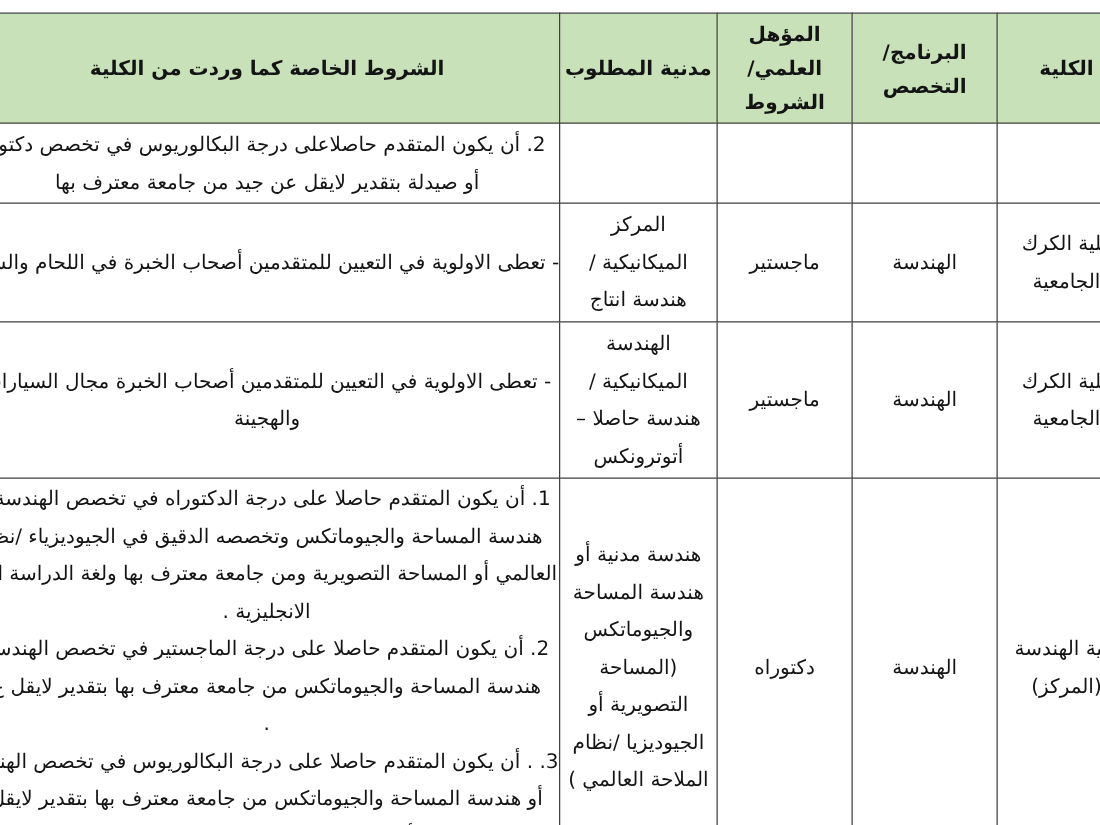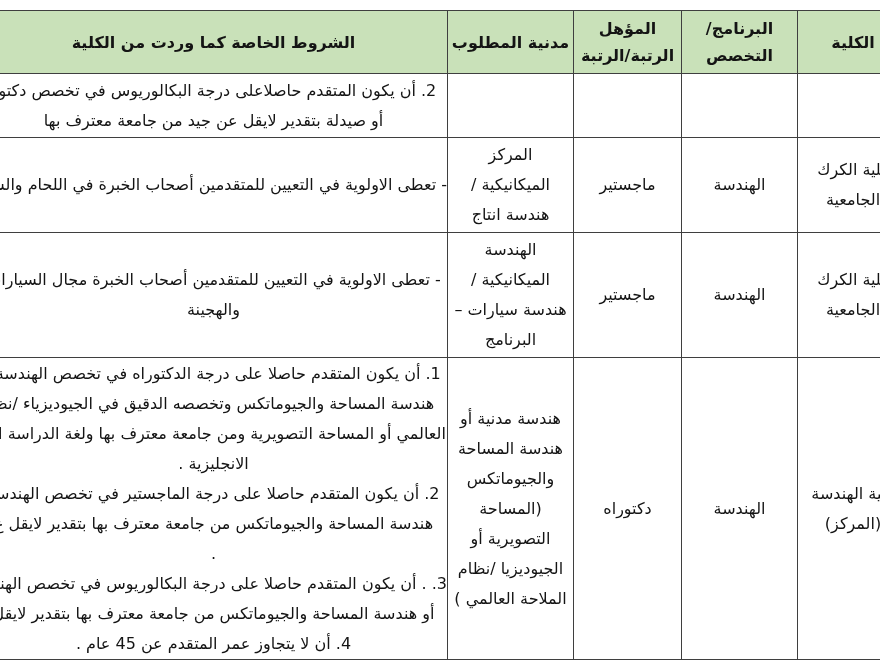--- a/index.html
+++ b/index.html
@@ -75,21 +75,21 @@
       <col style="width:116px">
       <col style="width:108px">
       <col style="width:126px">
       <col style="width:468px">
     </colgroup>
 
     <tbody>
         <tr class="hdr">
       <th>الكلية</th>
       <th>البرنامج/ التخصص</th>
-      <th>المؤهل الرتبة/الرتبة</th>
+      <th>المؤهل العلمي/الشروط</th>
       <th>مدنية المطلوب</th>
       <th>الشروط الخاصة كما وردت من الكلية</th>
     </tr>
 
     <tr class="r0">
       <td class="ctr"></td>
       <td class="ctr"></td>
       <td class="ctr"></td>
       <td class="ctr"></td>
       <td class="cond">
@@ -109,21 +109,21 @@
         <div class="cond-in">
           <div class="cond-line">- تعطى الاولوية في التعيين للمتقدمين أصحاب الخبرة في اللحام والسباكة</div>
         </div>
       </td>
     </tr>
 
     <tr class="r2">
       <td class="ctr">كلية الكرك الجامعية</td>
       <td class="ctr">الهندسة</td>
       <td class="ctr">ماجستير</td>
-      <td class="ctr">الهندسة الميكانيكية / هندسة سيارات – البرنامج</td>
+      <td class="ctr">الهندسة الميكانيكية / هندسة حاصلا – أتوترونكس</td>
       <td class="cond">
         <div class="cond-in">
           <div class="cond-line">- تعطى الاولوية في التعيين للمتقدمين أصحاب الخبرة مجال السيارات</div>
           <div class="cond-line">والهجينة</div>
         </div>
       </td>
     </tr>
 
     <tr class="r3">
       <td class="ctr">كلية الهندسة (المركز)</td>

